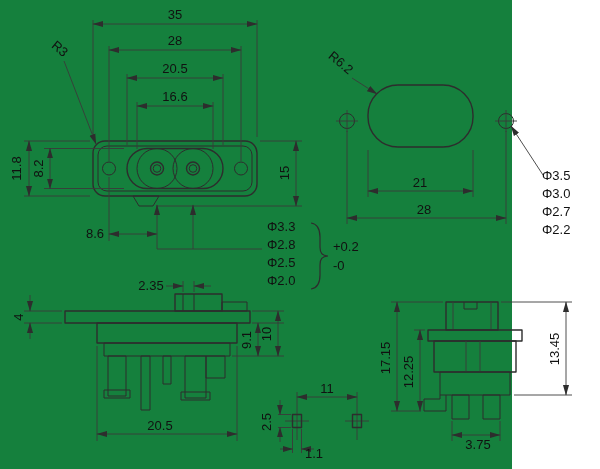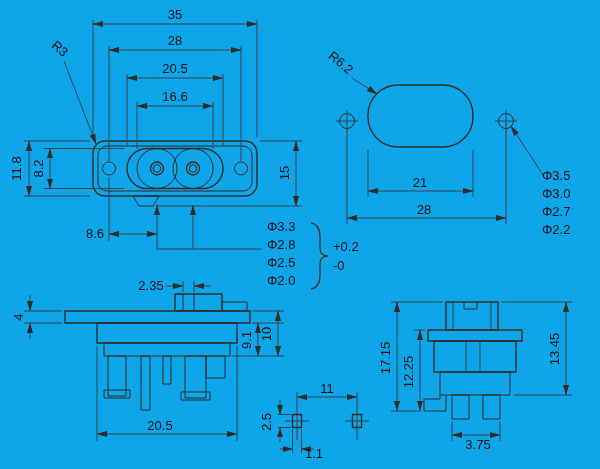--- a/index.html
+++ b/index.html
@@ -1,16 +1,16 @@
 <!DOCTYPE html>
 <html><head>
 <meta charset="utf-8">
 <style>
   html,body{margin:0;padding:0;background:#ffffff;}
-  .stage{width:600px;height:469px;background:#0ea5e9;position:relative;font-family:"Liberation Sans",sans-serif;}
+  .stage{width:512px;height:469px;background:#15803d;position:relative;font-family:"Liberation Sans",sans-serif;}
   svg{display:block;}
   .outline{fill:none;stroke:#2d2d2d;stroke-width:1.4;stroke-linejoin:round;}
   .outline2{fill:none;stroke:#2d2d2d;stroke-width:1;stroke-linejoin:round;}
   .thin{fill:none;stroke:#3a3a3a;stroke-width:0.9;}
   .dim{fill:none;stroke:#3a3a3a;stroke-width:0.9;}
   .dimtxt{font-family:"Liberation Sans",sans-serif;font-size:13px;fill:#111;}
 </style>
 </head>
 <body>
 

